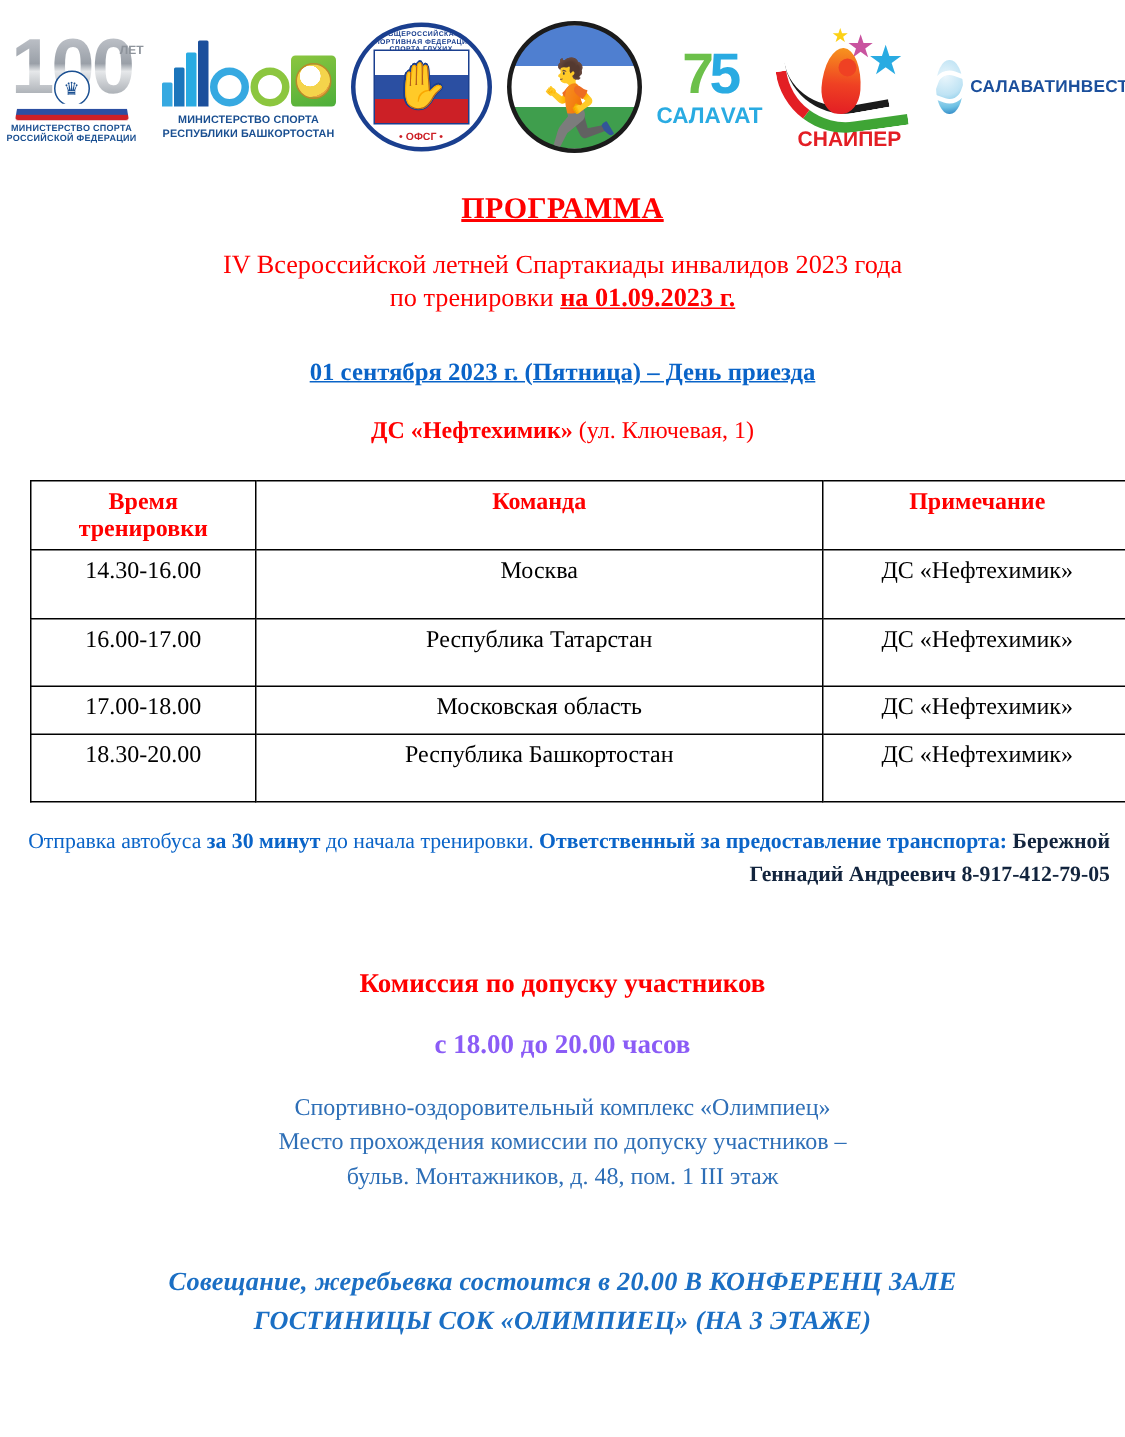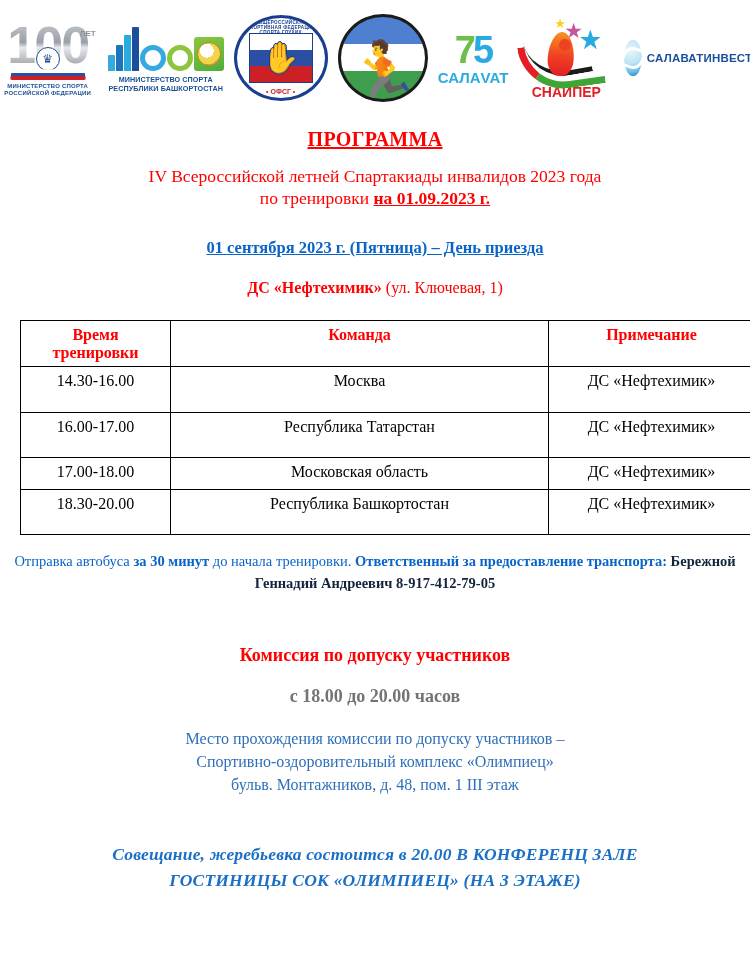--- a/index.html
+++ b/index.html
@@ -334,37 +334,37 @@
   .row-h2 { height: 45px; }
   .row-h3 { height: 32px; }
   .row-h4 { height: 45px; }
 
   
   .bus-note {
     color: #0a64c8;
     font-size: 14.5px;
     line-height: 1.5;
     margin-top: 16px;
-    text-align: center;
+    text-align: right;
     padding: 0 2px;
   }
   .bus-note b { font-weight: bold; }
   .bus-note .dark { color: #12243d; font-weight: bold; }
 
   
   .commission-title {
     text-align: center;
     color: #ff0000;
     font-weight: bold;
     font-size: 18px;
     margin-top: 50px;
   }
   .commission-hours {
     text-align: center;
-    color: #737373;
+    color: #8b5cf6;
     font-weight: bold;
     font-size: 18px;
     margin-top: 20px;
   }
   .commission-place {
     text-align: center;
     color: #2e6fb7;
     font-size: 16px;
     line-height: 1.45;
     margin-top: 20px;
@@ -515,22 +515,22 @@
       </tr>
     </tbody>
   </table>
 
   <div class="bus-note"><span>Отправка автобуса </span><b>за 30 минут</b><span> до начала тренировки. </span><b>Ответственный за предоставление транспорта:</b><span class="dark"> Бережной Геннадий Андреевич 8-917-412-79-05</span></div>
 
   <div class="commission-title">Комиссия по допуску участников</div>
   <div class="commission-hours">с 18.00 до 20.00 часов</div>
 
   <div class="commission-place">
+    <div>Спортивно-оздоровительный комплекс «Олимпиец»</div>
     <div>Место прохождения комиссии по допуску участников –</div>
-    <div>Спортивно-оздоровительный комплекс «Олимпиец»</div>
     <div>бульв. Монтажников, д. 48, пом. 1 III этаж</div>
   </div>
 
   <div class="meeting">
     <div>Совещание, жеребьевка состоится в 20.00 В КОНФЕРЕНЦ ЗАЛЕ</div>
     <div>ГОСТИНИЦЫ СОК «ОЛИМПИЕЦ» (НА 3 ЭТАЖЕ)</div>
   </div>
 
 </div>
 

